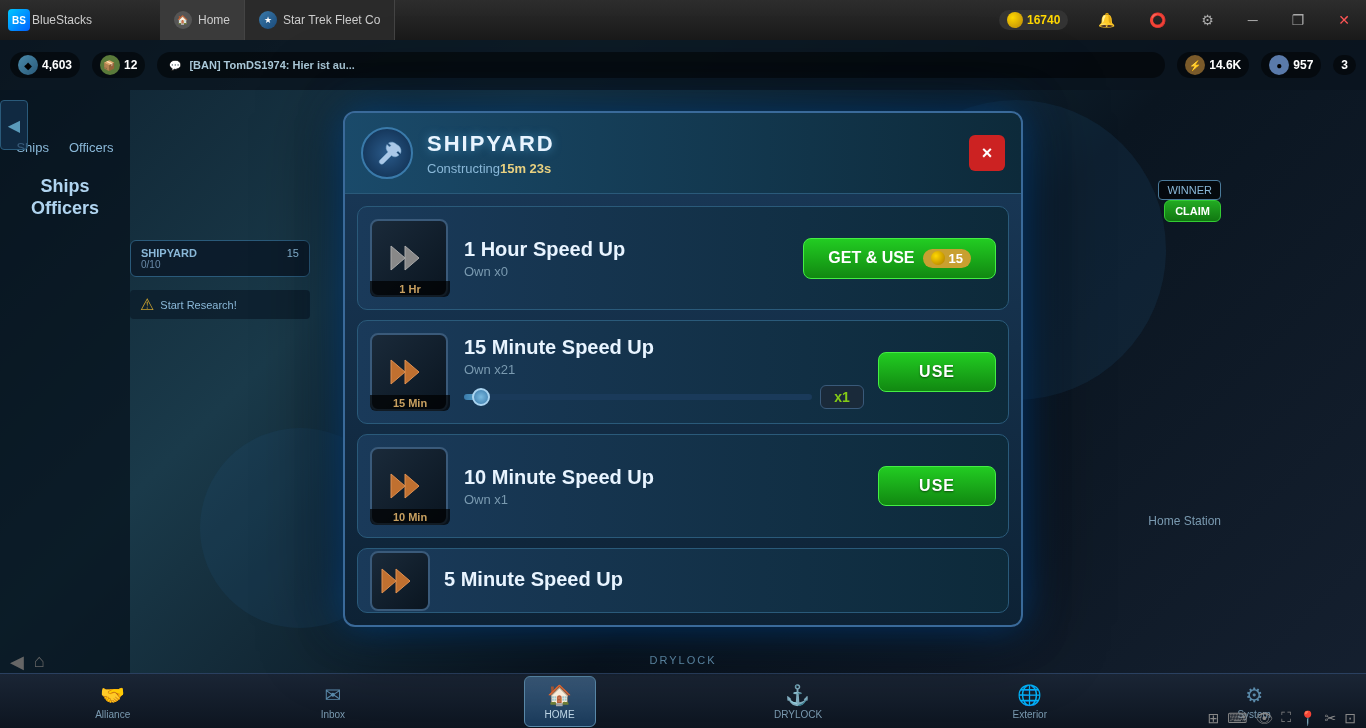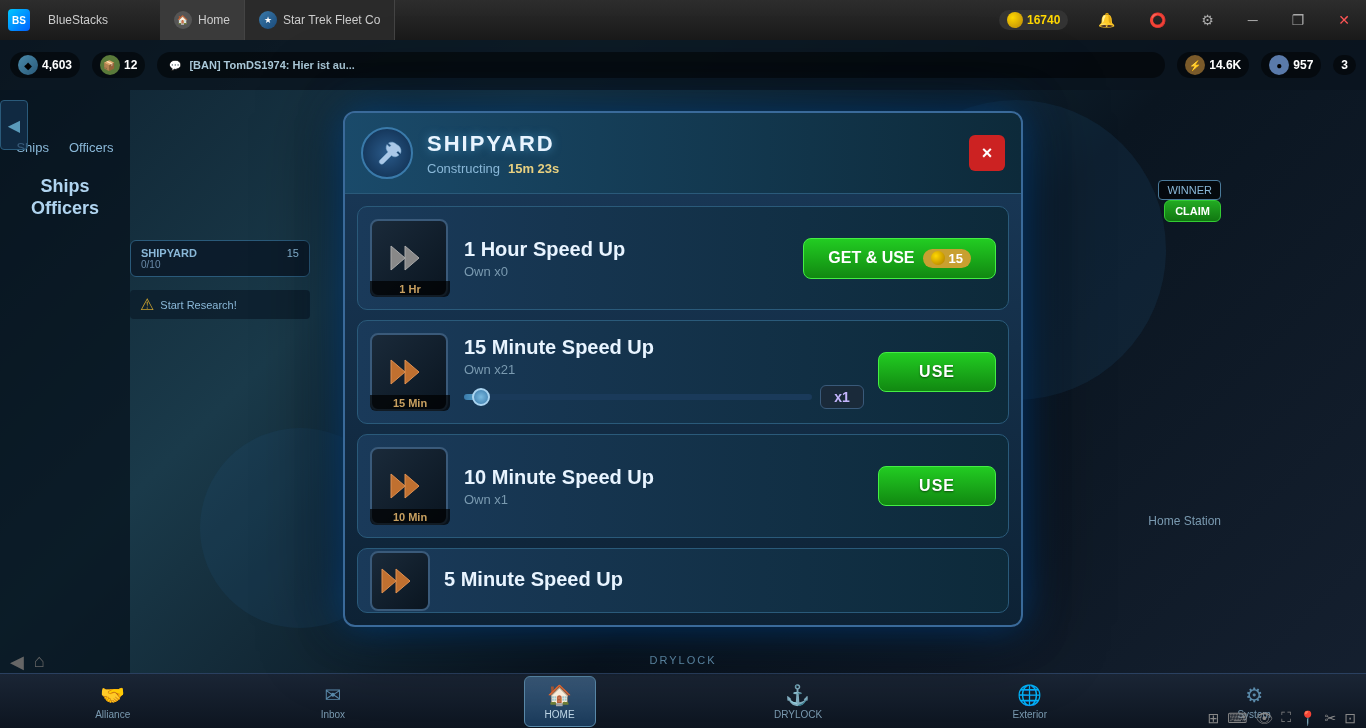--- a/index.html
+++ b/index.html
@@ -30,21 +30,21 @@
       background: linear-gradient(to bottom, #2d2d2d, #1a1a1a);
       display: flex;
       align-items: center;
       z-index: 100;
     }
 
     .titlebar-left {
       display: flex;
       align-items: center;
       padding: 0 8px;
-      gap: 18px;
+      gap: 2px;
       min-width: 160px;
     }
 
     .bs-logo {
       width: 22px;
       height: 22px;
       background: linear-gradient(135deg, #00c8ff, #0060ff);
       border-radius: 4px;
       display: flex;
       align-items: center;
@@ -293,21 +293,20 @@
       color: #e8f4ff;
       font-size: 22px;
       font-weight: bold;
       letter-spacing: 2px;
       text-shadow: 0 0 10px rgba(100, 200, 255, 0.5);
     }
 
     .modal-subtitle-bar {
       display: flex;
       align-items: flex-start;
-      gap: 8px;
       margin-top: 4px;
     }
 
     .modal-status {
       color: #8ab8d8;
       font-size: 13px;
     }
 
     .modal-timer {
       color: #e8d080;
@@ -416,21 +415,21 @@
 
     .qty-box {
       background: #1a2a3a;
       border: 1px solid #3a5a7a;
       border-radius: 6px;
       width: 44px;
       height: 24px;
       display: flex;
       align-items: center;
       justify-content: center;
-      color: #c4b5fd;
+      color: #84cc16;
       font-size: 14px;
       font-weight: bold;
     }
 
     .slider-track {
       flex: 1;
       height: 6px;
       background: #1a3a5a;
       border-radius: 3px;
       position: relative;

